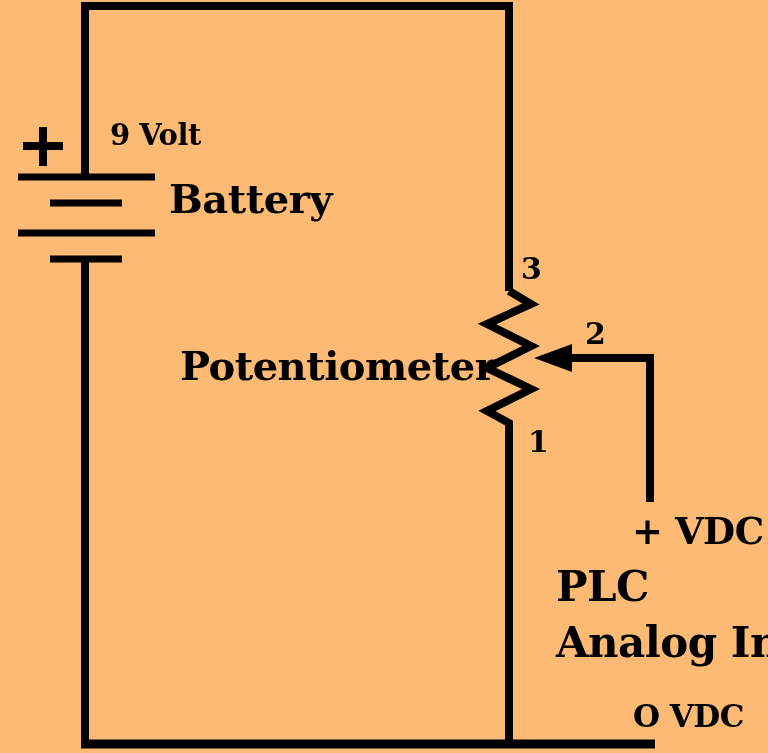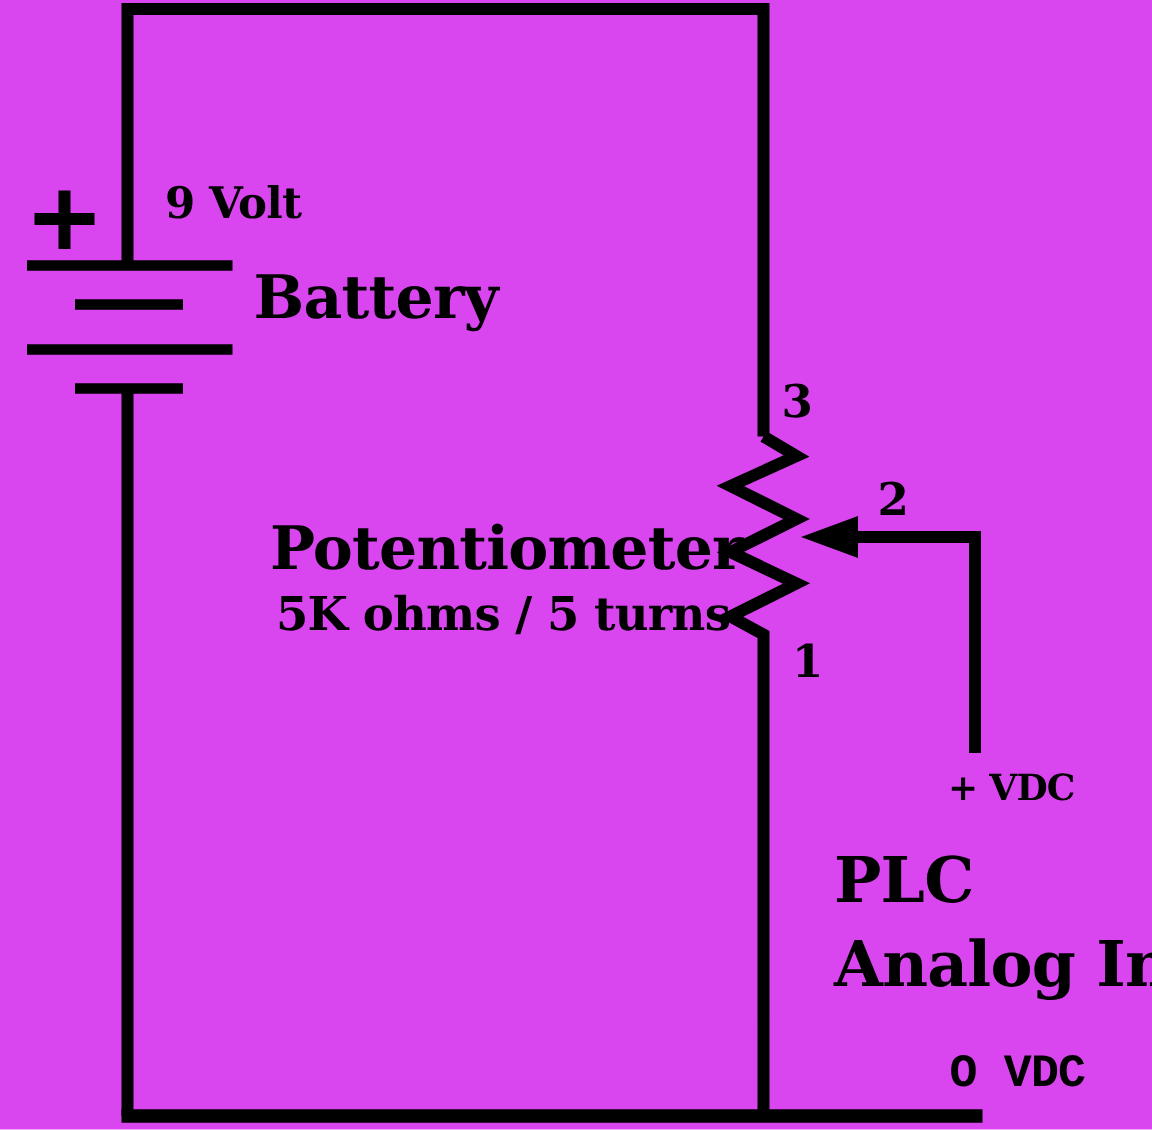--- a/index.html
+++ b/index.html
@@ -4,21 +4,21 @@
 <style>
   html, body {
     margin: 0;
     padding: 0;
     background: #ffffff;
   }
   #canvas {
     position: relative;
     width: 768px;
     height: 753px;
-    background: #d946ef;
+    background: #fdba74;
     overflow: hidden;
     font-family: "DejaVu Serif", "Liberation Serif", serif;
     color: #000000;
   }
   #schematic-svg {
     position: absolute;
     left: 0;
     top: 0;
   }
   .lbl {
@@ -29,24 +29,24 @@
     white-space: nowrap;
     letter-spacing: -0.5px;
   }
   .lbl-9volt        { left: 110px; top: 121px; font-size: 29px; }
   .lbl-battery      { left: 169px; top: 179px; font-size: 40px; }
   .lbl-pot          { left: 180px; top: 346px; font-size: 40px; }
   .lbl-pot-spec     { left: 184px; top: 395px; font-size: 31px; }
   .lbl-t3           { left: 521px; top: 254px; font-size: 30px; }
   .lbl-t2           { left: 585px; top: 319px; font-size: 30px; }
   .lbl-t1           { left: 528px; top: 427px; font-size: 30px; }
-  .lbl-plus-vdc     { left: 632px; top: 513px; font-size: 24px; }
+  .lbl-plus-vdc     { left: 632px; top: 513px; font-size: 37px; }
   .lbl-plc          { left: 556px; top: 566px; font-size: 42px; }
   .lbl-analog-in    { left: 536px; top: 622px; font-size: 42px; margin-left: 20px; }
-  .lbl-o-vdc        { left: 633px; top: 701px; font-size: 31px; font-family: Liberation Mono, monospace; }
+  .lbl-o-vdc        { left: 633px; top: 701px; font-size: 31px; }
 </style>
 </head>
 <body>
 
 <div id="canvas">
 
   <svg id="schematic-svg" width="768" height="753" viewBox="0 0 768 753">
     <g stroke="#000000" fill="none" stroke-linejoin="miter" stroke-linecap="butt">
 
       <path d="M 85 179 L 85 6 L 509 6 L 509 291" stroke-width="8"></path>
@@ -71,21 +71,20 @@
 
     <polygon points="534,358 572,344 572,372" fill="#000000"></polygon>
   </svg>
 
   <div class="lbl lbl-9volt">9 Volt</div>
 
   <div class="lbl lbl-pot">Potentiometer</div>
 
   <div class="lbl lbl-battery">Battery</div>
 
-  <div class="lbl lbl-pot-spec">5K ohms / 5 turns</div>
 
   <div class="lbl lbl-t3">3</div>
 
   <div class="lbl lbl-t2">2</div>
 
   <div class="lbl lbl-t1">1</div>
 
   <div class="lbl lbl-plus-vdc">+ VDC</div>
 
   <div class="lbl lbl-plc">PLC</div>

